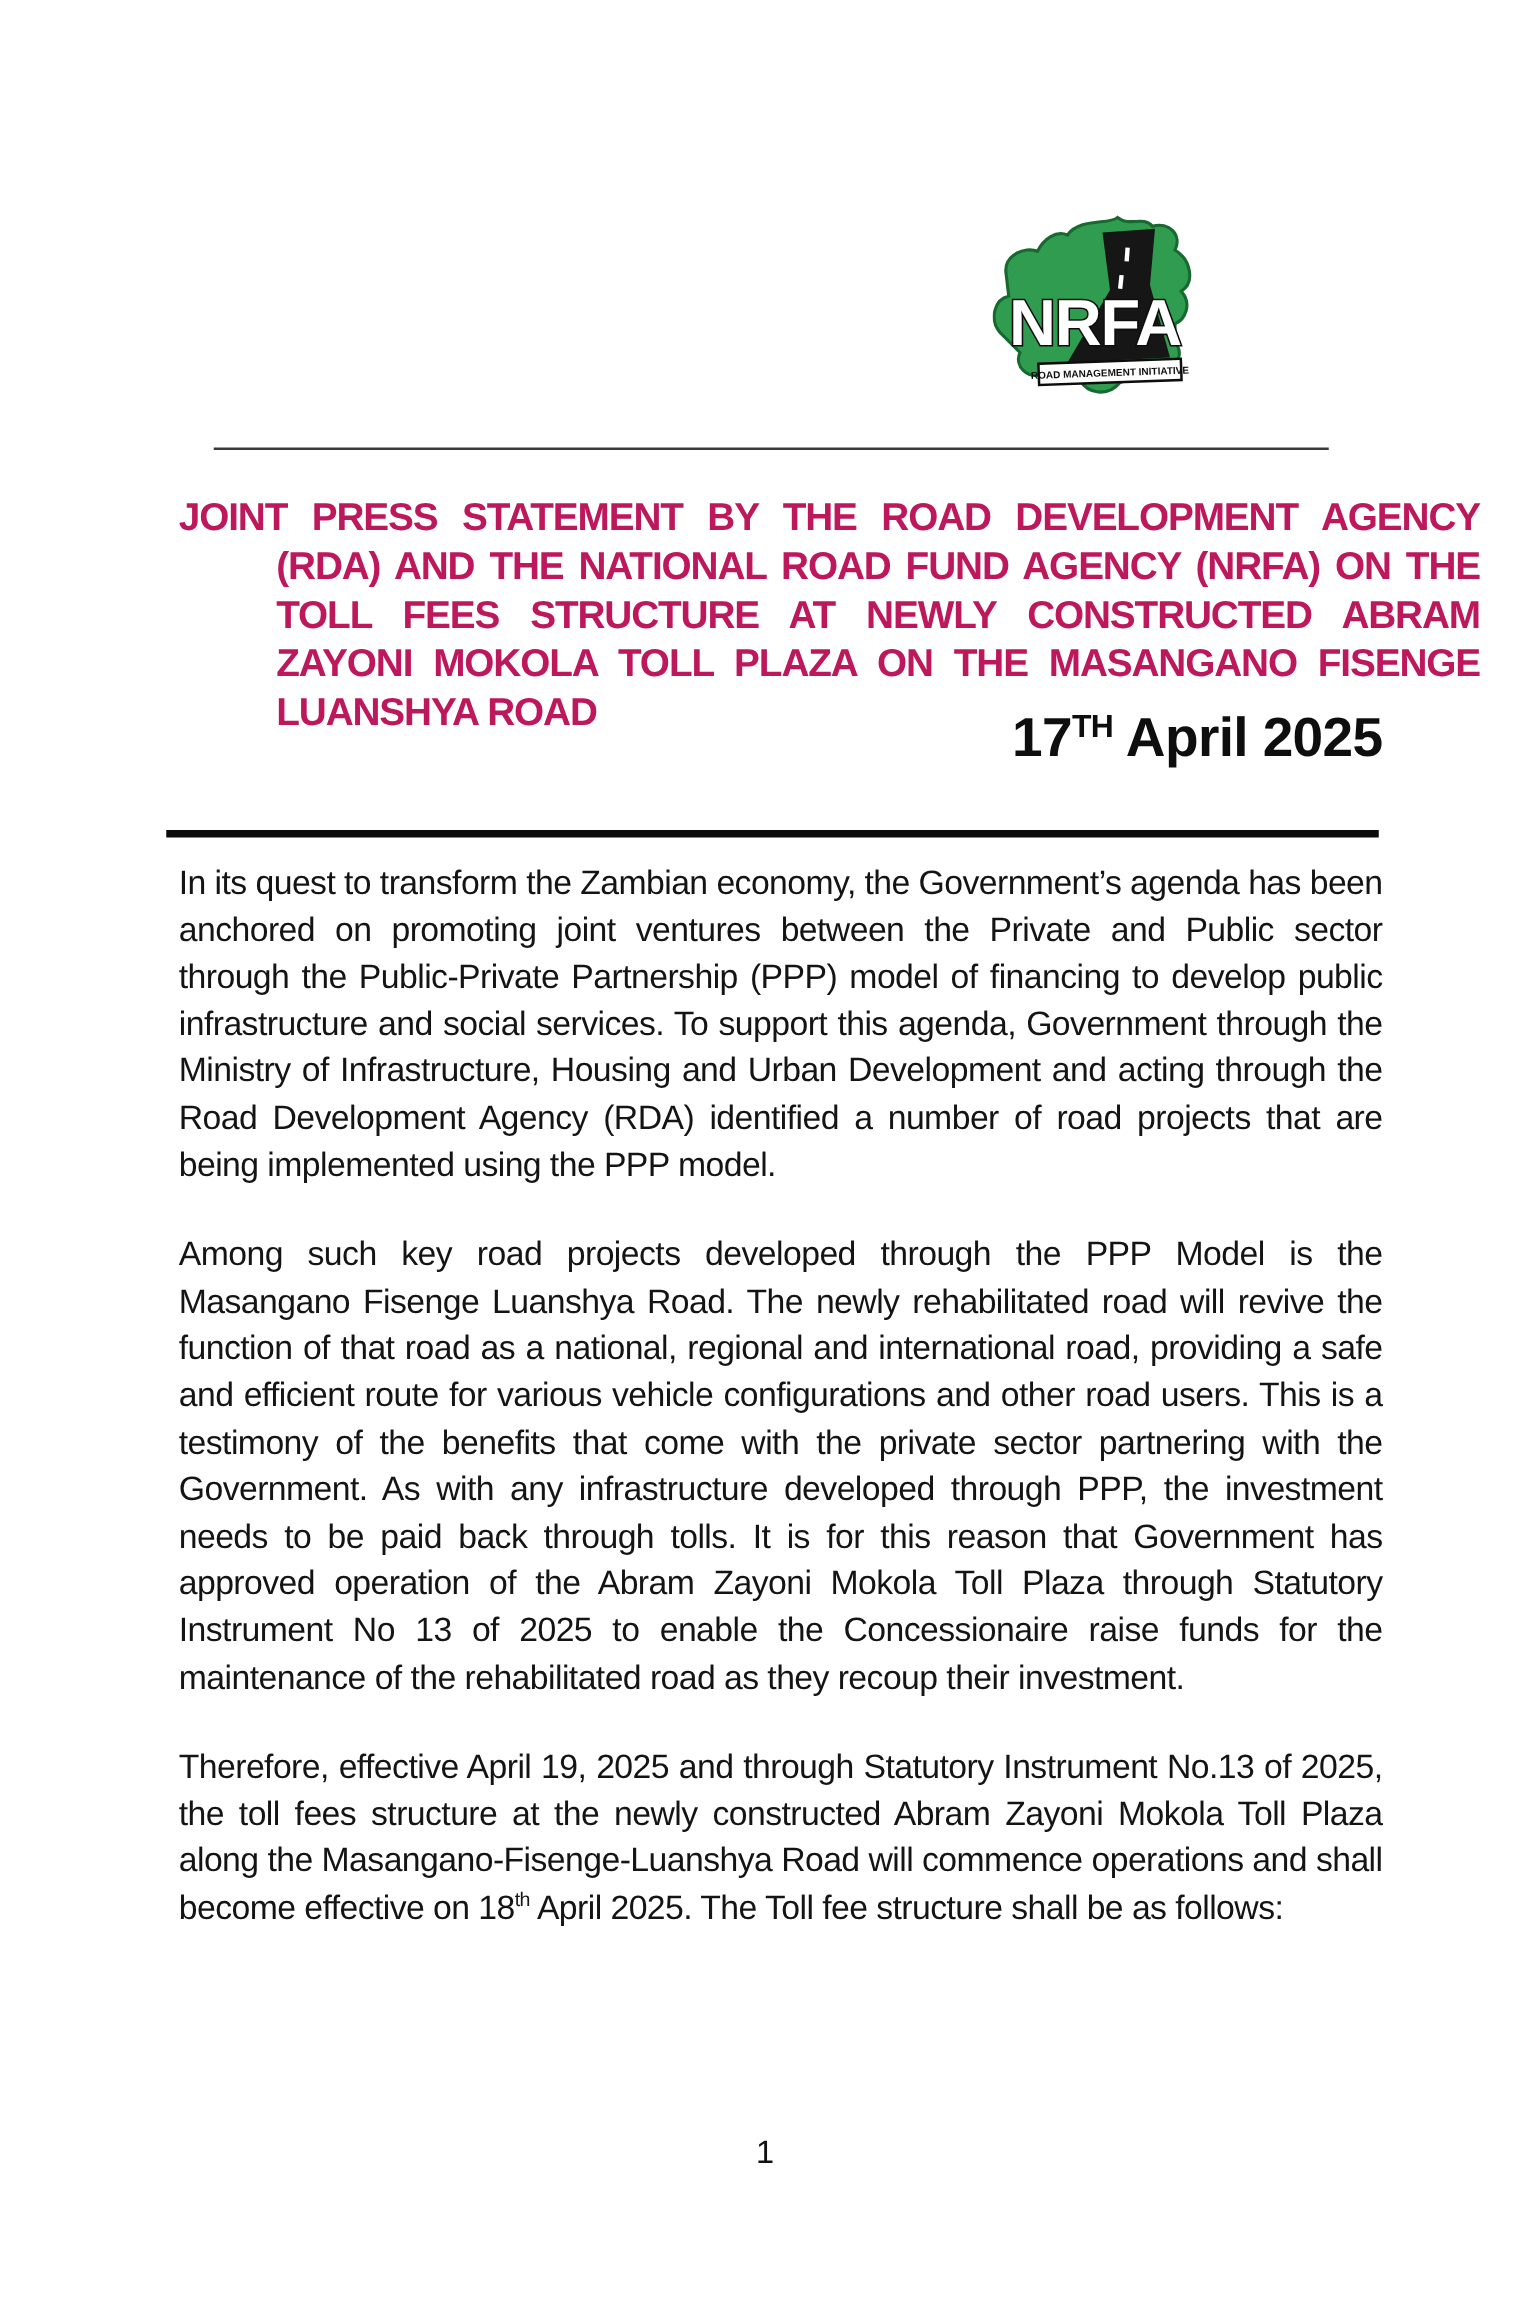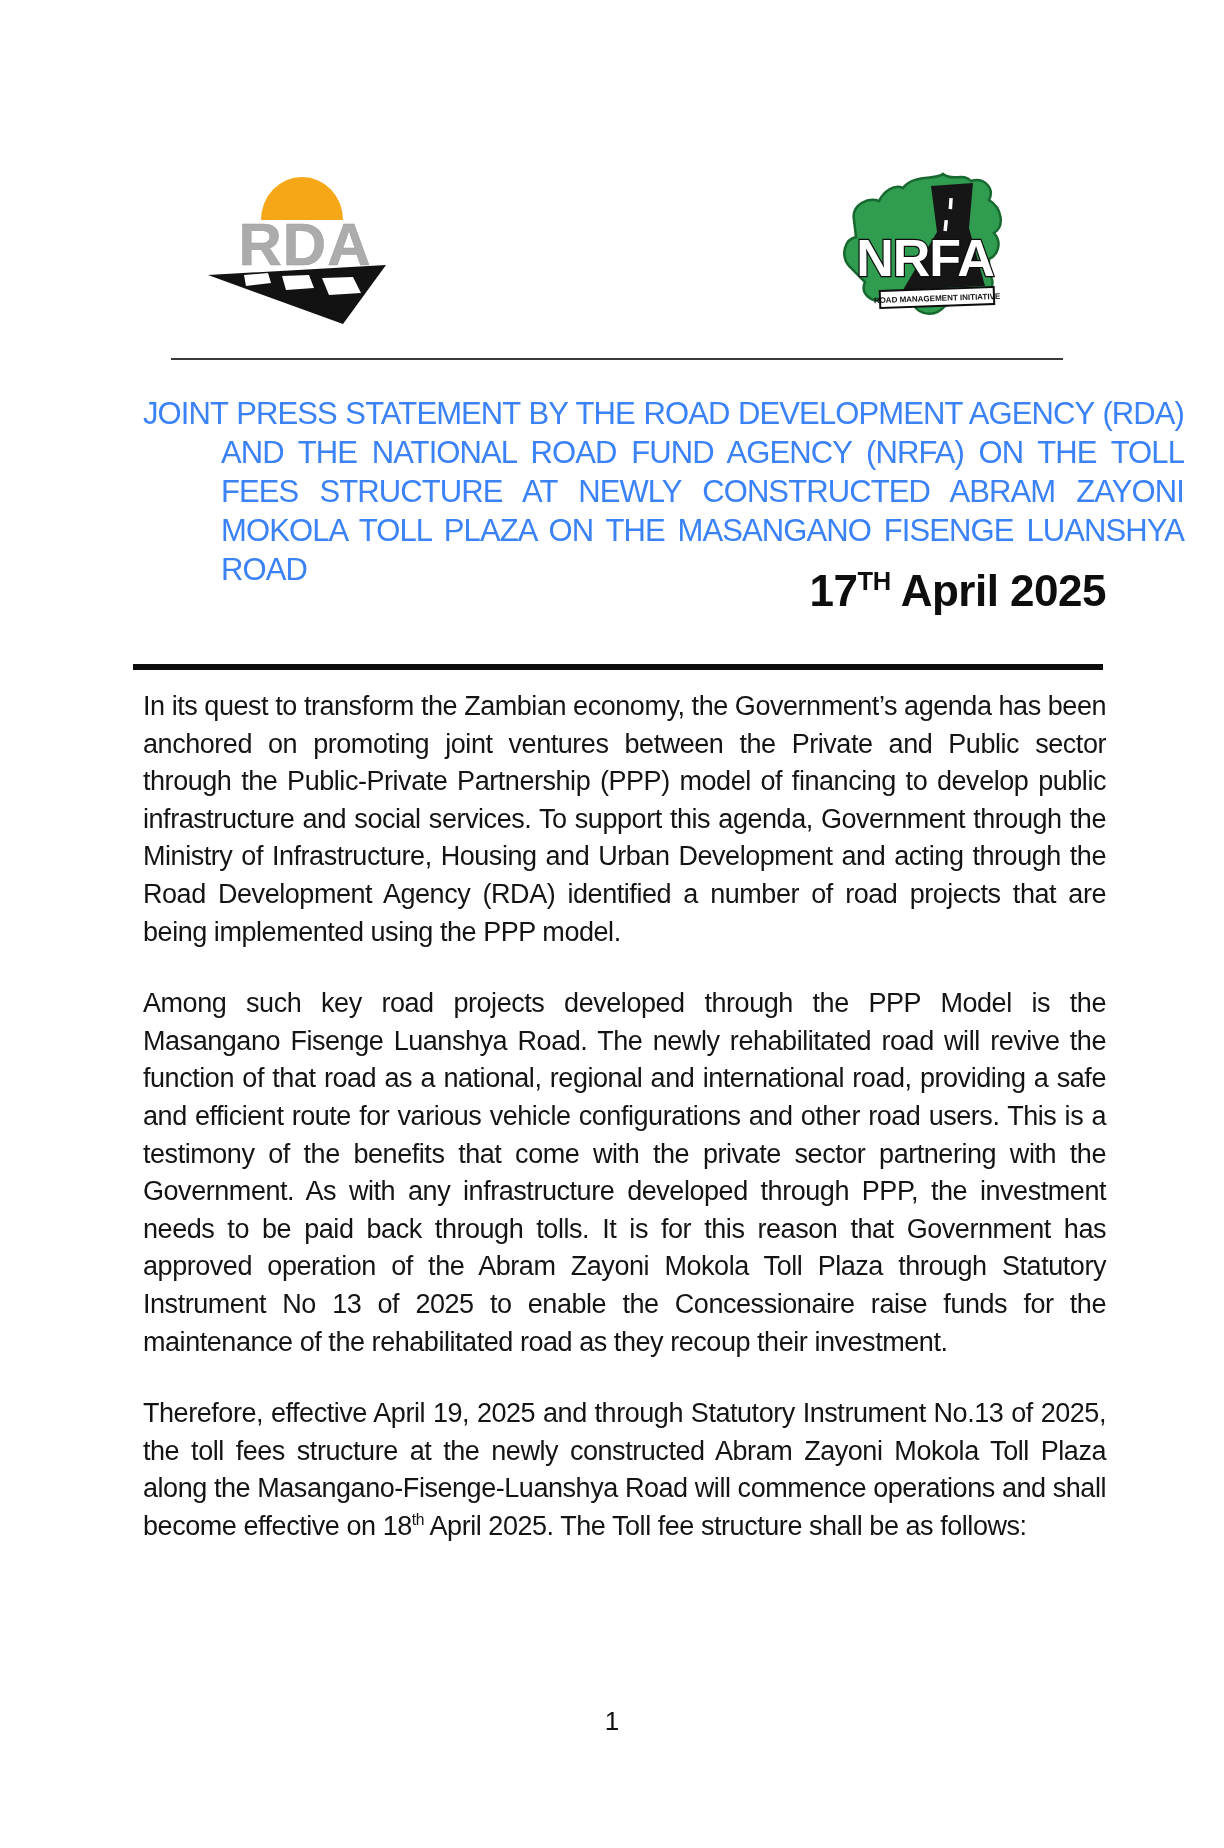--- a/index.html
+++ b/index.html
@@ -9,41 +9,41 @@
     font-family: "Liberation Sans", sans-serif;
     color: #111111;
     position: relative;
     overflow: hidden;
   }
   .page { position: absolute; inset: 0; }
 
   
   .logo { position: absolute; }
   .logo-rda  { left: 208px; top: 172px; width: 190px; height: 155px; }
-  .logo-nrfa { left: 843px; top: 170px; width: 168px; height: 158px; }
+  .logo-nrfa { left: 794px; top: 170px; width: 168px; height: 158px; }
 
   
   .rule-thin {
     position: absolute; left: 171px; top: 358px;
     width: 892px; height: 2px; background: #3a3a3a;
   }
   .rule-thick {
     position: absolute; left: 133px; top: 664px;
     width: 970px; height: 6px; background: #0c0c0c;
   }
 
   
   .title-block {
     position: absolute; left: 143px; top: 394px; width: 963px;
-    font-weight: normal;
+    font-weight: bold;
     font-size: 31px; line-height: 39px;
     letter-spacing: -0.9px;
     text-align: justify;
     padding-left: 78px; text-indent: -78px;
-    color: #3b82f6;
+    color: #be185d;
   }
   .date-line {
     position: absolute; left: 143px; top: 566px; width: 963px;
     text-align: right;
     font-weight: bold; font-size: 44px; letter-spacing: -0.5px;
     color: #0e0e0e;
   }
   .date-line sup, .body sup {
     font-size: 58%; vertical-align: super; line-height: 0;
   }
@@ -65,33 +65,20 @@
     text-align: center; font-size: 26px; color: #111;
   }
 
   svg text { font-family: "Liberation Sans", sans-serif; }
 </style>
 </head>
 <body>
 
 <div class="page">
 
-  <div class="logo logo-rda">
-    <svg width="190" height="155" viewBox="0 0 190 155">
-
-      <path d="M 53 48 A 41 43 0 0 1 135 48 L 53 48 Z" fill="#F5A717"></path>
-
-      <text x="97" y="93" text-anchor="middle" font-size="60" font-weight="bold" fill="#ACACAC" stroke="#9a9a9a" stroke-width="0.5" letter-spacing="1">RDA</text>
-
-      <polygon points="0,103 178,93 135,152" fill="#121212"></polygon>
-      <polygon points="36,103 60,101 63,111 38,114" fill="#ffffff"></polygon>
-      <polygon points="74,104 101,103 106,116 78,118" fill="#ffffff"></polygon>
-      <polygon points="114,106 145,105 153,121 121,123" fill="#ffffff"></polygon>
-    </svg>
-  </div>
 
   <div class="logo logo-nrfa">
     <svg width="168" height="158" viewBox="0 0 168 158">
 
       <path d="M 60 18 C 70 4 94 10 100 4 C 110 12 120 2 128 11
                C 141 7 152 18 146 30 C 159 38 162 56 151 63
                C 160 73 154 86 146 89 L 146 104
                C 152 111 150 121 141 123 L 102 136
                C 92 148 76 145 70 134 L 41 129
                C 28 134 17 123 22 112 L 6 96

